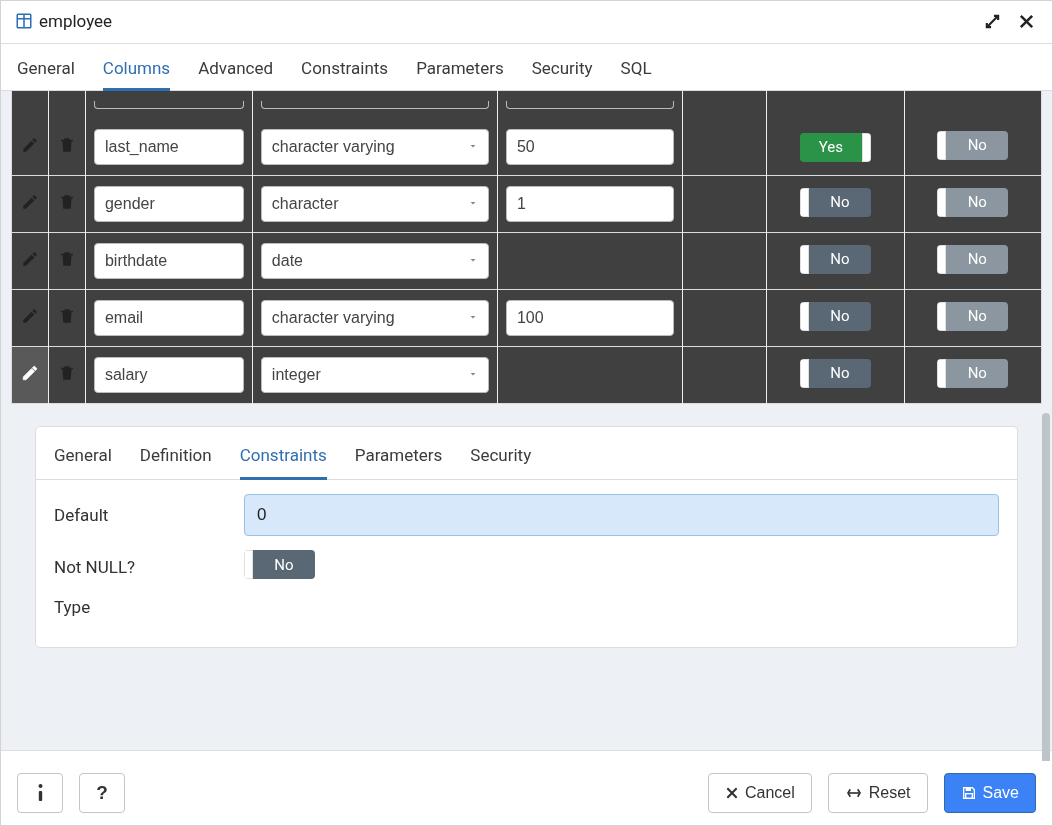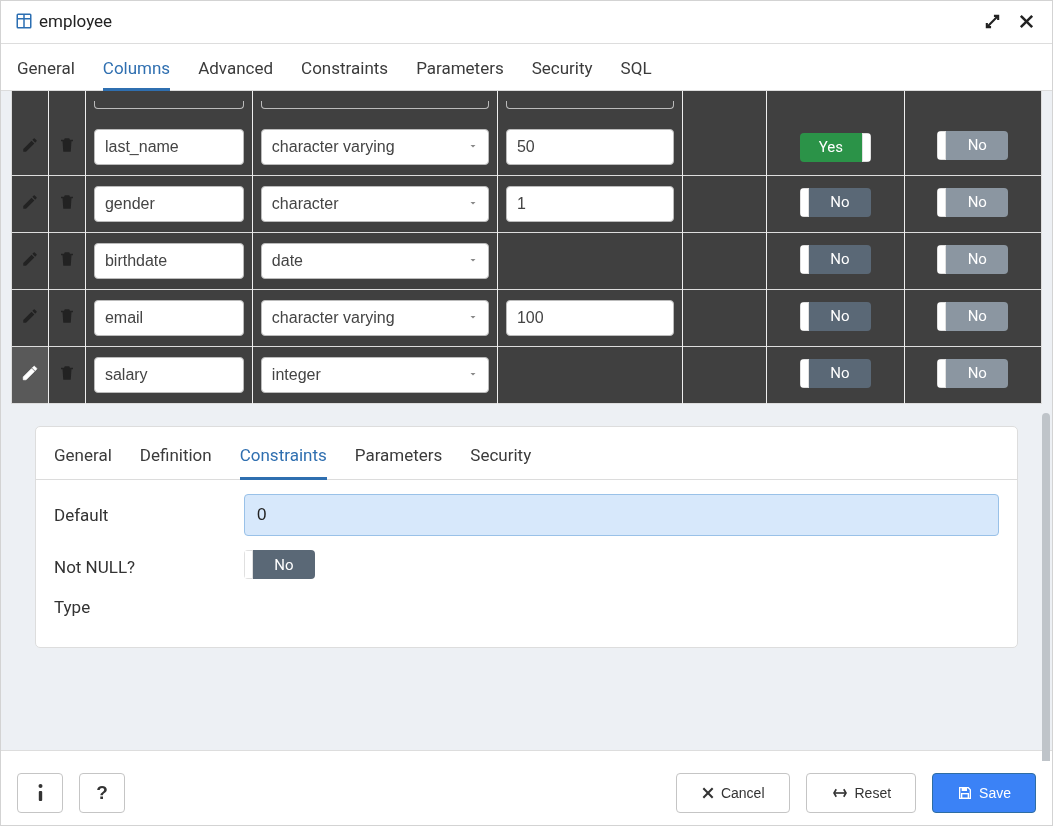--- a/index.html
+++ b/index.html
@@ -202,27 +202,27 @@
     display: flex;
     gap: 16px;
     align-items: center;
     background: #fff;
   }
   .btn {
     height: 40px;
     border: 1px solid #c5c5c5;
     border-radius: 4px;
     background: #fff;
-    font-size: 14px;
+    font-size: 16px;
     display: flex;
     align-items: center;
     justify-content: center;
     cursor: pointer;
     gap: 6px;
-    padding: 0 24px;
+    padding: 0 16px;
     color: #333;
   }
   .btn.icononly { width: 46px; padding: 0; font-weight: 700; font-size: 19px; }
   .btn.primary { background: #3b82f6; color: #fff; border-color: #2e6da3; }
   .footer .spacer { flex: 1; }
   
   .vscroll {
     position: absolute;
     right: 2px; top: 322px;
     width: 8px; height: 410px;

